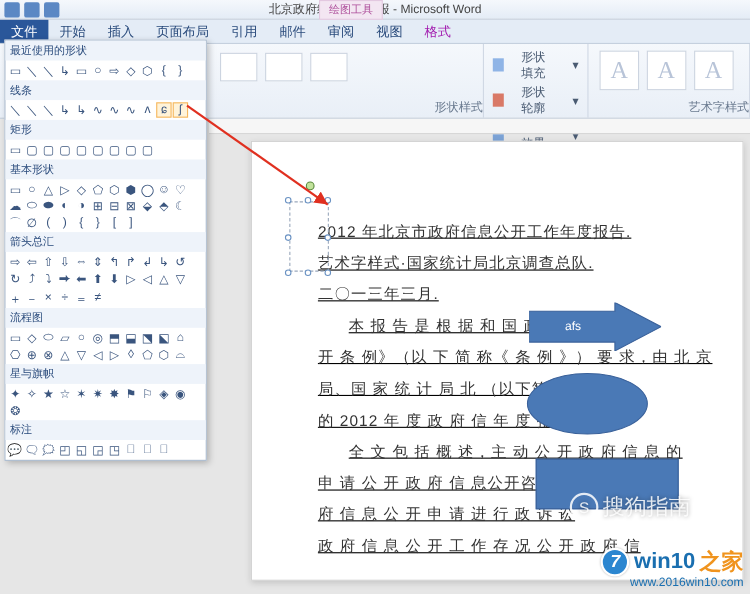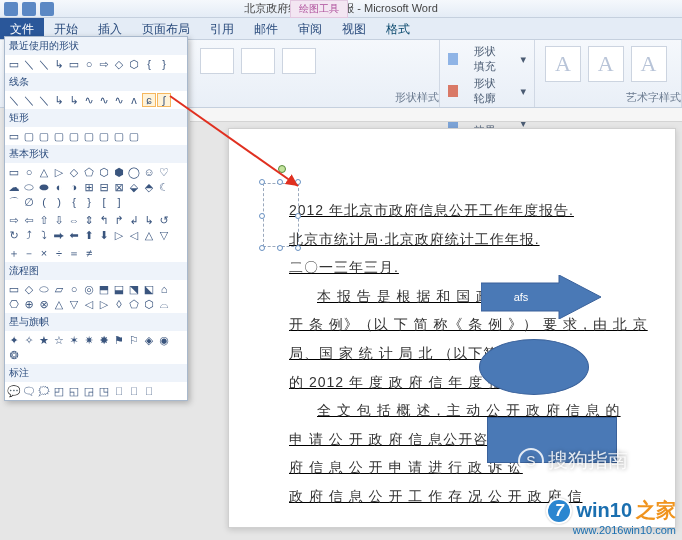--- a/index.html
+++ b/index.html
@@ -7,21 +7,21 @@
 
   
   .titlebar { height: 18px; background: linear-gradient(#f5f8fc,#e4ecf6); display:flex; align-items:center; justify-content:center; font-size:11px; color:#444; border-bottom:1px solid #c5d0de; }
   .qat { position:absolute; left:4px; top:2px; display:flex; gap:4px; }
   .qat span { width:14px; height:14px; display:inline-block; background:#5b88c4; border-radius:2px; }
 
   
   .tabs { height: 22px; background:#e4ecf6; display:flex; border-bottom:1px solid #c5d0de; }
   .tab { padding:3px 10px; font-size:12px; color:#2a4b7c; cursor:pointer; }
   .tab.file { background:#2a579a; color:#fff; }
-  .tab.ctx { color:#0c4a6e; }
+  .tab.ctx { color:#a21caf; }
   .ctxheader { position:absolute; left:290px; top:0; font-size:10px; color:#ae4f9b; background:#f3e6f2; padding:1px 8px; border:1px solid #e3c8e0; }
 
   
   .ribbon { height: 68px; background:linear-gradient(#f5f8fc,#e9eff7); border-bottom:1px solid #c5d0de; display:flex; }
   .spacer1 { width:190px; }
   .group { border-right:1px solid #d0d8e4; padding:2px 8px 0 8px; position:relative; font-size:10px; color:#5a6b80; }
   .group-label { position:absolute; bottom:2px; left:0; right:0; text-align:right; font-size:11px; color:#6b7b90; }
   .swatch { display:inline-block; width:34px; height:26px; border:1px solid #ccd4e0; background:#fff; margin:6px 2px 0 2px; }
   .fillrow { display:flex; align-items:center; gap:16px; font-size:11px; color:#4a5b72; margin-top:2px; }
   .ico { width:14px; height:12px; background:#8fb4e6; display:inline-block; }
@@ -201,20 +201,21 @@
       <span class="glyph">☾</span>
       <span class="glyph">⌒</span>
       <span class="glyph">∅</span>
     <span class="glyph">(</span>
       <span class="glyph">)</span>
       <span class="glyph">{</span>
       <span class="glyph">}</span>
       <span class="glyph">[</span>
       <span class="glyph">]</span>
   </div>
+  <div class="sp-hdr">箭头总汇</div>
   <div class="sp-row">
     <span class="glyph">⇨</span>
       <span class="glyph">⇦</span>
       <span class="glyph">⇧</span>
       <span class="glyph">⇩</span>
       <span class="glyph">⇔</span>
       <span class="glyph">⇕</span>
       <span class="glyph">↰</span>
       <span class="glyph">↱</span>
       <span class="glyph">↲</span>
@@ -305,21 +306,21 @@
     <span class="handle" style="left:46px;top:10px"></span>
     <span class="handle" style="left:10px;top:44px"></span>
     <span class="handle" style="left:46px;top:44px"></span>
     <span class="handle" style="left:10px;top:76px"></span>
     <span class="handle" style="left:28px;top:76px"></span>
     <span class="handle" style="left:46px;top:76px"></span>
   </div>
 
   <div class="doc-inner">
     <p>2012 年北京市政府信息公开工作年度报告.</p>
-    <p>北京市统计局·北京政府统计工作年报.</p>
+    <p>艺术字样式·国家统计局北京调查总队.</p>
     <p>二〇一三年三月.</p>
     <p class="indent">本 报 告 是 根 据                     和 国 政 府</p>
     <p>开 条 例》（以 下 简 称《 条 例 》） 要 求，由 北 京</p>
     <p>局、国 家 统 计 局 北              （以下简称统计局</p>
     <p>的 2012 年 度 政 府 信               年 度 报 告 。</p>
     <p class="indent">全 文 包 括 概 述，主 动 公 开 政 府 信 息 的</p>
     <p>申 请 公 开 政 府 信                   息公开咨询情</p>
     <p>府 信 息 公 开 申 请                   进 行 政 诉 讼</p>
     <p>政 府 信 息 公 开 工 作 存 况             公 开 政 府 信</p>
   </div>

